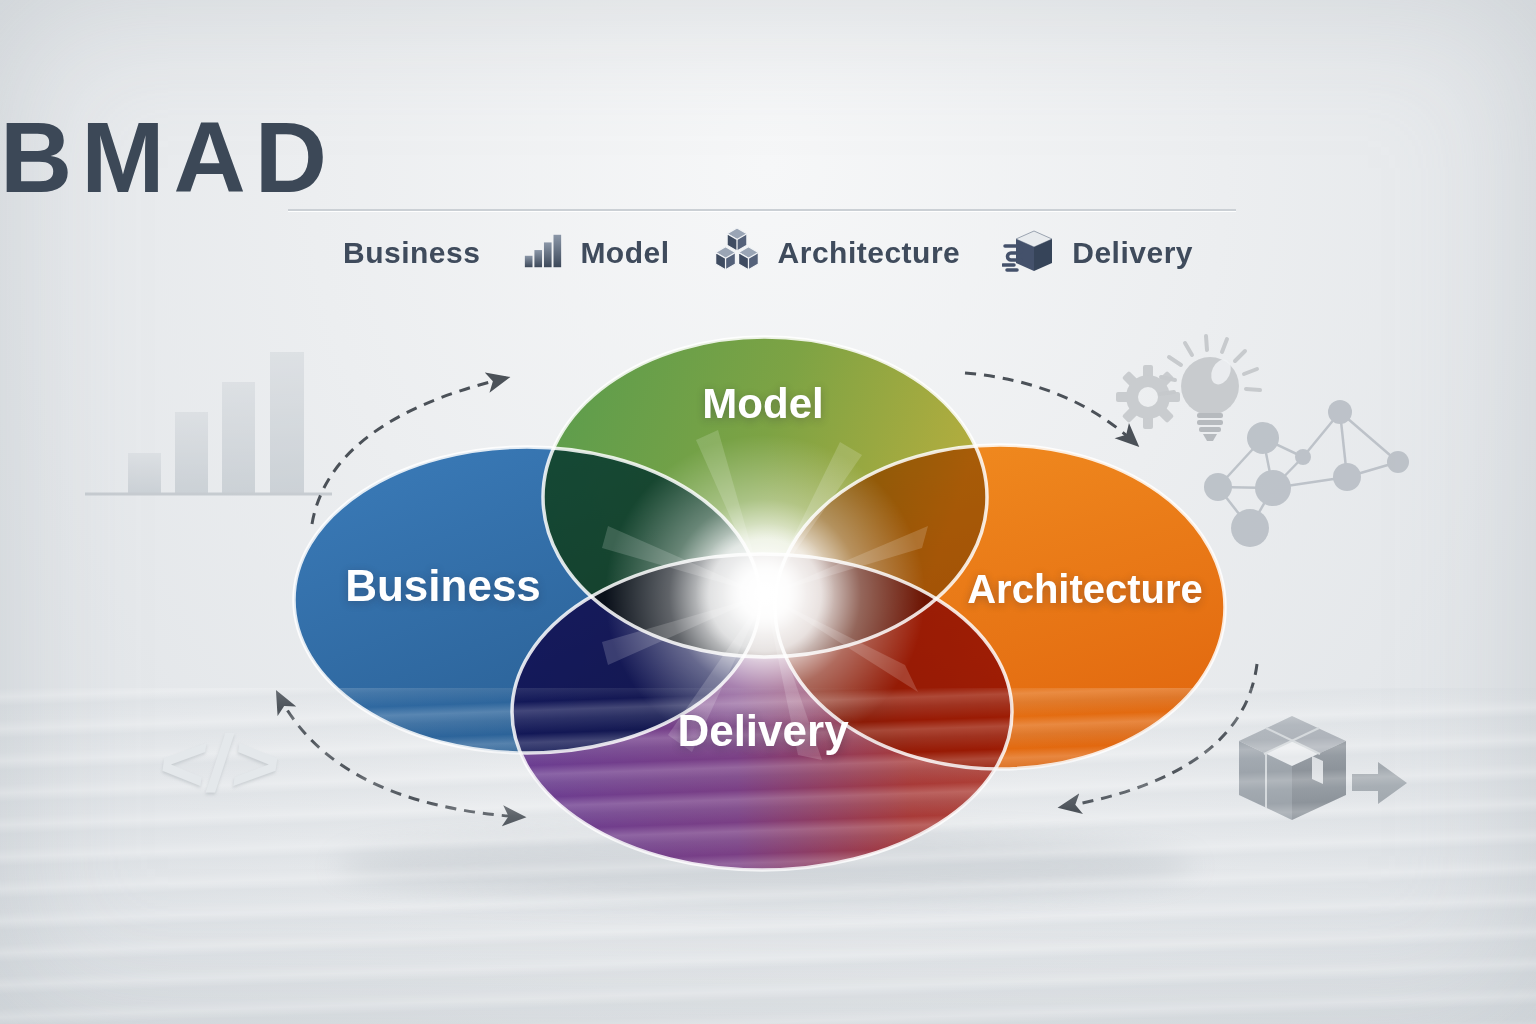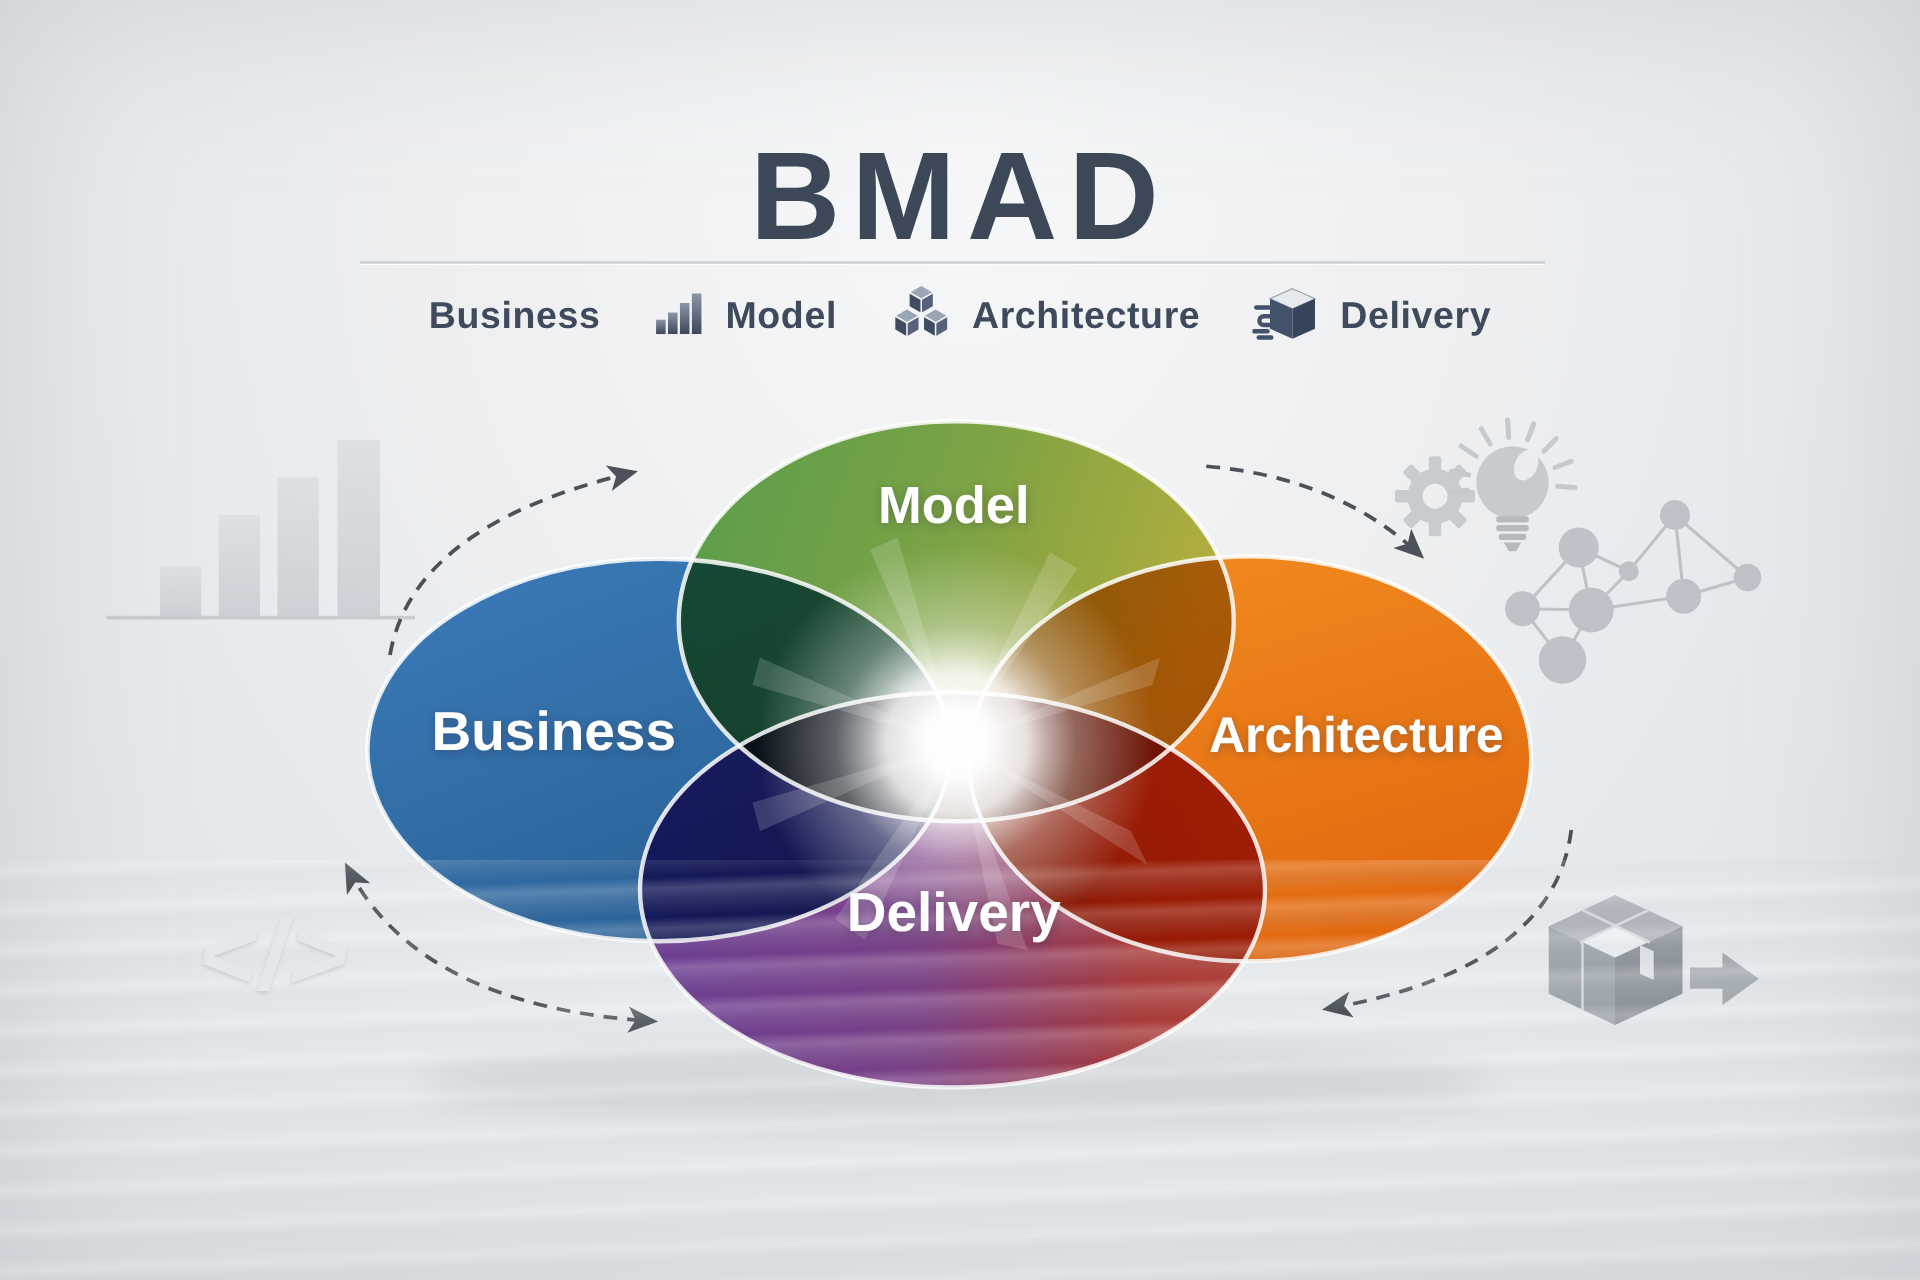--- a/index.html
+++ b/index.html
@@ -12,21 +12,21 @@
   .streaks {
     position:absolute; left:0; top:688px; width:1536px; height:336px;
     background: repeating-linear-gradient(178deg,
       rgba(255,255,255,0) 0px, rgba(255,255,255,0.45) 9px,
       rgba(198,205,211,0.30) 18px, rgba(255,255,255,0) 32px);
     opacity:.45; pointer-events:none;
   }
   .scene { position:absolute; left:0; top:0; }
   .title {
     position:absolute; top:100px; left:0; width:100%;
-    text-align:center; font-size:100px; font-weight:700;
+    font-size:100px; font-weight:700;
     letter-spacing:9px; color:#3c4857;
   }
   .divider {
     position:absolute; top:209px; left:288px; width:948px; height:2px;
     background:#cbd0d5; box-shadow:0 1px 0 rgba(255,255,255,0.9);
   }
   .legend {
     position:absolute; top:222px; left:0; width:100%; height:62px;
     display:flex; justify-content:center; align-items:center; gap:42px;
   }

